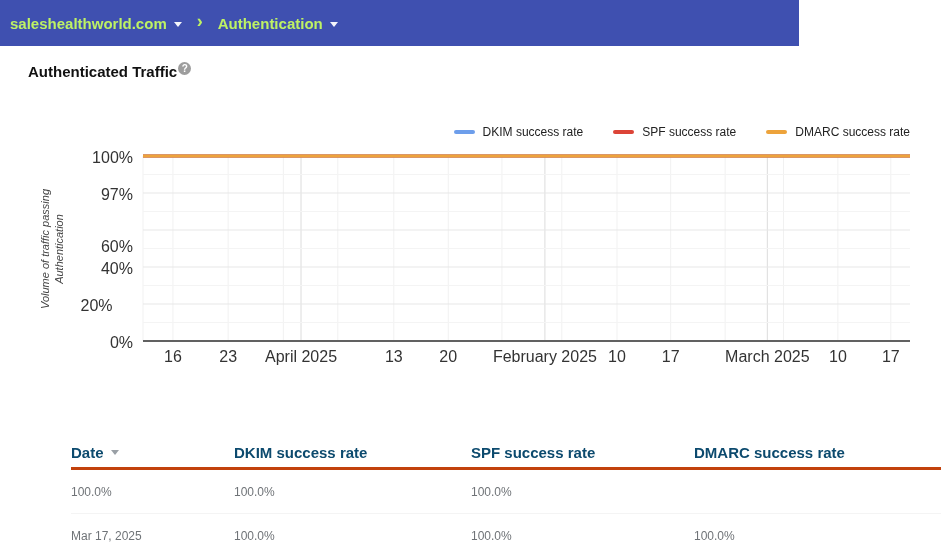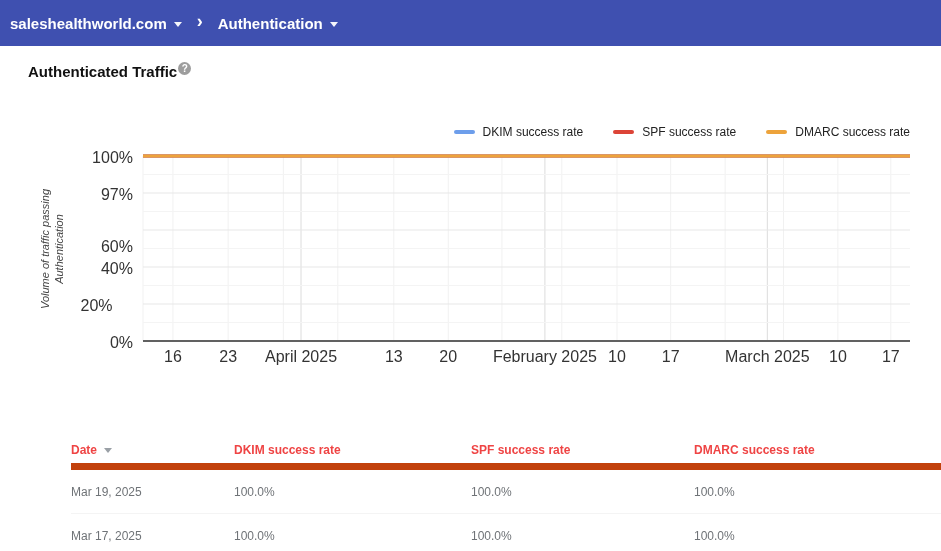--- a/index.html
+++ b/index.html
@@ -4,23 +4,23 @@
 <style>
   * { margin:0; padding:0; box-sizing:border-box; }
   html,body { width:941px; height:551px; }
   body {
     position:relative; overflow:hidden; background:#fff;
     font-family:"Liberation Sans", sans-serif; color:#222;
   }
 
   
   .topbar {
-    position:absolute; top:0; left:0; width:941px; height:46px;
+    position:absolute; top:0; left:0; width:799px; height:46px;
     background:#3f50b0; display:flex; align-items:center; padding:0 10px;
-    color:#ffffff; font-size:15px; font-weight:700;
+    color:#bef264; font-size:15px; font-weight:700;
   }
   .selector { display:flex; align-items:center; cursor:pointer; }
   .caret-down {
     display:inline-block; width:0; height:0; margin-left:7px; margin-top:2px;
     border-left:4px solid transparent; border-right:4px solid transparent;
     border-top:5px solid rgba(255,255,255,.95);
   }
   .crumb-sep { font-size:18px; font-weight:700; margin:0 15px; padding-bottom:3px; }
 
   
@@ -51,21 +51,21 @@
     white-space:nowrap; text-align:center;
     font-style:italic; font-size:11px; line-height:14px; color:#444;
   }
 
   .xticks { position:absolute; left:143px; top:348px; width:767px; height:16px; }
   .xtick { position:absolute; transform:translateX(-50%); white-space:nowrap; font-size:16px; color:#333; }
 
   
   .table { position:absolute; left:71px; top:437px; right:0; }
   .thead, .trow { display:grid; grid-template-columns:163px 237px 223px 1fr; align-items:center; }
-  .thead { height:33px; border-bottom:7px solid #c2410c; font-size:12px; font-weight:700; color:#ef4444; }
+  .thead { height:33px; border-bottom:3px solid #c2410c; font-size:15px; font-weight:700; color:#0c4a6e; }
   .trow { height:44px; font-size:12px; color:#6f7377; border-bottom:1px solid #f4f4f4; }
   .th-date { display:flex; align-items:center; cursor:pointer; }
   .sort-icon {
     display:inline-block; width:0; height:0; margin-left:7px;
     border-left:4px solid transparent; border-right:4px solid transparent;
     border-top:5px solid #9aa0a6;
   }
 </style>
 </head>
 <body>
@@ -170,21 +170,20 @@
       <div class="th-date">
         <span>Date</span>
         <span class="sort-icon"></span>
       </div>
       <div><span>DKIM success rate</span></div>
       <div><span>SPF success rate</span></div>
       <div><span>DMARC success rate</span></div>
     </div>
   <div id="tbody">
       <div class="trow">
-        <div>Mar 19, 2025</div>
         <div>100.0%</div>
         <div>100.0%</div>
         <div>100.0%</div>
       </div>
       <div class="trow">
         <div>Mar 17, 2025</div>
         <div>100.0%</div>
         <div>100.0%</div>
         <div>100.0%</div>
       </div>

